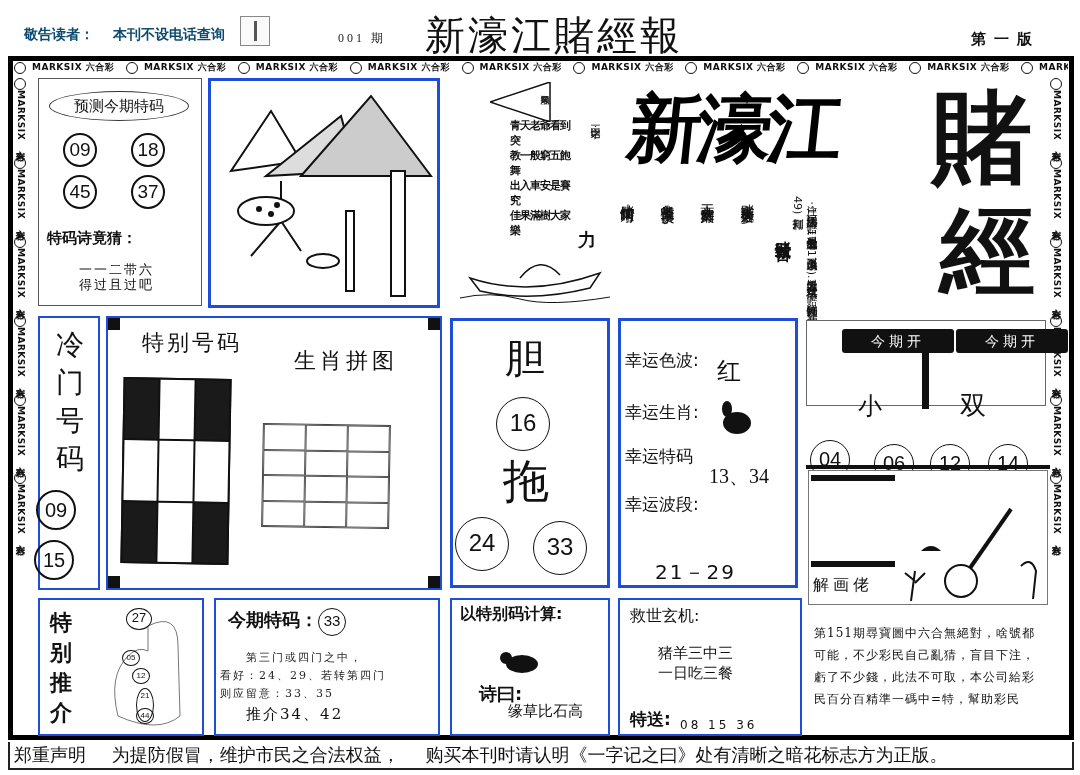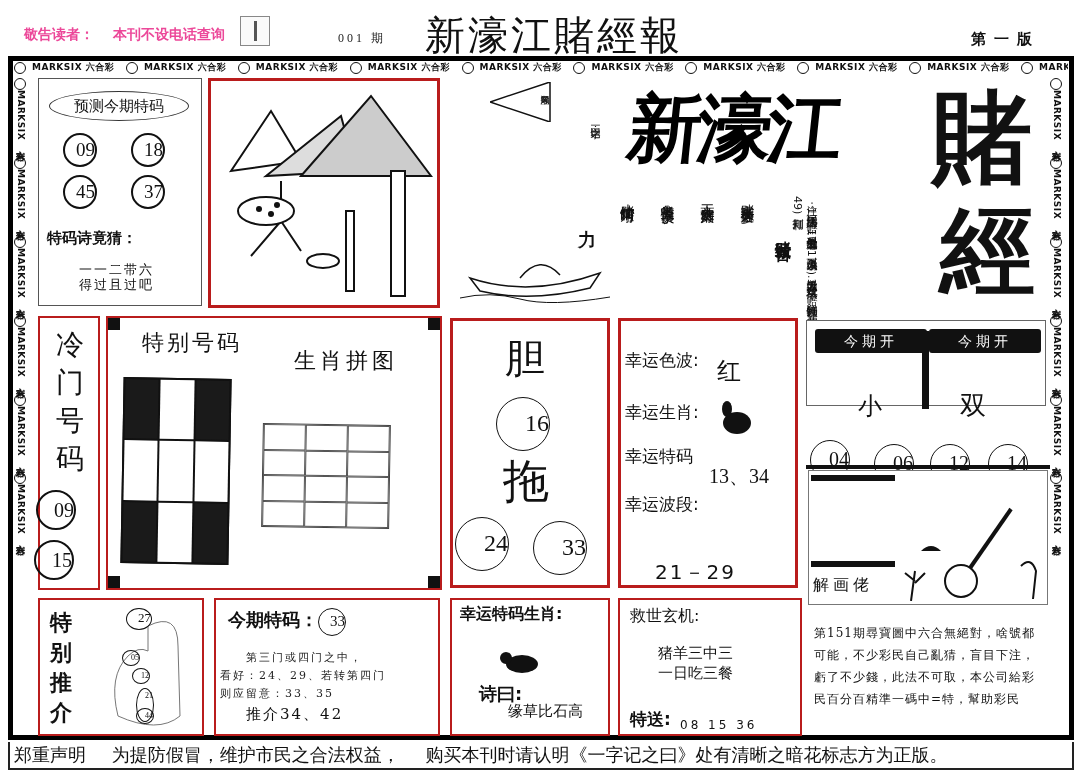--- a/index.html
+++ b/index.html
@@ -2,46 +2,46 @@
 <html><head>
 <meta charset="utf-8">
 <style>
   * { box-sizing: border-box; margin: 0; padding: 0; }
   html, body { width: 1080px; height: 775px; background: #ffffff; overflow: hidden; }
   body { font-family: "DejaVu Sans", sans-serif; color: #111; position: relative; }
 
   .abs { position: absolute; }
 
   
-  #notice { left: 24px; top: 26px; font-size: 14px; font-weight: bold; color: #ec4899; }
+  #notice { left: 24px; top: 26px; font-size: 14px; font-weight: bold; color: #0c4a6e; }
   #notice .lbl { margin-right: 14px; }
   #book-icon { left: 240px; top: 16px; width: 30px; height: 30px; border: 1px solid #888; background: #fafafa; }
   #book-icon::after { content:""; position:absolute; left:13px; top:4px; width:3px; height:20px; background:#555; }
   #issue-no { left: 338px; top: 30px; font-family: "Liberation Serif", serif; font-size: 12px; letter-spacing: 3px; color:#222; }
   #paper-title { left: 425px; top: 8px; font-family: "DejaVu Serif", serif; font-size: 40px; letter-spacing: 3px; color: #111; }
   #edition { right: 40px; top: 30px; font-size: 15px; font-weight: bold; letter-spacing: 8px; }
 
   
   #frame { left: 8px; top: 56px; width: 1066px; height: 684px; border: 5px solid #000; }
   .strip { position: absolute; font-size: 9px; font-weight: bold; color: #111; white-space: nowrap; overflow: hidden; letter-spacing: 0.5px; }
   #strip-top { left: 14px; top: 61px; width: 1054px; height: 16px; }
   #strip-top span { margin-right: 8px; }
   .flower { display:inline-block; width:12px; height:12px; border:1.5px solid #111; border-radius:50%; vertical-align:middle; margin-right:6px; }
   #strip-left, #strip-right { top: 78px; width: 18px; height: 660px; writing-mode: vertical-rl; }
   #strip-left { left: 14px; }
   #strip-right { left: 1050px; }
   #strip-left span, #strip-right span { margin-bottom: 8px; }
 
-  .box { position: absolute; border: 2px solid #b91c1c; background: #fff; }
+  .box { position: absolute; border: 2px solid #1d4ed8; background: #fff; }
   .thin { border-width: 1px; border-color: #555; }
 
   
   #p-predict { left: 38px; top: 78px; width: 164px; height: 228px; }
   #predict-title { position:absolute; left: 10px; top: 12px; width: 140px; height: 30px; border:1px solid #333; border-radius: 50%; text-align:center; line-height:28px; font-family:"DejaVu Serif", serif; font-size:15px; }
-  .circ { position:absolute; border:2px solid #111; border-radius:50%; text-align:right; font-family:Liberation Serif, serif; }
+  .circ { position:absolute; border:2px solid #111; border-radius:50%; text-align:center; font-family:Liberation Sans, sans-serif; }
   .c34 { width: 34px; height: 34px; line-height: 30px; font-size: 19px; }
   #poem-label { position:absolute; left: 8px; top: 150px; font-size: 15px; font-weight:bold; }
   #poem-l1 { position:absolute; left: 40px; top: 182px; font-family:"DejaVu Serif", serif; font-size: 13px; letter-spacing:2px; }
   #poem-l2 { position:absolute; left: 40px; top: 197px; font-family:"DejaVu Serif", serif; font-size: 13px; letter-spacing:2px; }
 
   
   #p-illus { left: 208px; top: 78px; width: 232px; height: 230px; border-width: 3px; }
 
   
   #p-boat { left: 450px; top: 78px; width: 165px; height: 230px; }
@@ -86,21 +86,21 @@
   #dan-char { position:absolute; left: 52px; top: 10px; font-size: 40px; }
   #tuo-char { position:absolute; left: 50px; top: 130px; font-size: 46px; }
   .c56 { width: 54px; height: 54px; line-height: 50px; font-size: 24px; border-width: 1.5px; }
 
   #p-lucky { left: 618px; top: 318px; width: 180px; height: 270px; border-width: 3px; }
   .lk-lbl { position:absolute; left: 4px; font-size: 17px; font-weight: 500; }
   .lk-val { position:absolute; font-family:"Liberation Serif", serif; font-size: 20px; }
   #rabbit { position:absolute; left: 96px; top: 80px; width: 38px; height: 36px; }
 
   #p-open { left: 806px; top: 320px; width: 240px; height: 86px; border-width: 1px; border-color:#666; }
-  .open-hdr { position:absolute; top: 8px; height: 24px; width: 112px; background:#111; color:#fff; text-align:center; line-height: 24px; font-size: 14px; letter-spacing: 4px; border-radius: 3px; }
+  .open-hdr { position:absolute; top: 8px; height: 24px; width: 112px; background:#111; color:#fff; text-align:center; line-height: 24px; font-size: 14px; letter-spacing: 4px; border-radius: 3px; margin-left: 27px; }
   #open-stem { position:absolute; left: 115px; top: 10px; width: 7px; height: 78px; background:#111; }
   #xiao { left: 858px; top: 390px; font-size: 24px; }
   #shuang { left: 960px; top: 388px; font-size: 26px; }
   .c30 { width: 40px; height: 40px; line-height: 36px; font-size: 20px; border-width: 1.5px; }
   #hline { left: 806px; top: 465px; width: 244px; height: 4px; background:#111; }
 
   #p-jie { left: 808px; top: 470px; width: 240px; height: 135px; border-width: 1px; border-color:#777; }
   #jie-book { position:absolute; left: 2px; top: 4px; width: 84px; height: 92px; border-top: 6px solid #111; border-bottom: 6px solid #111; }
   #jie-label { position:absolute; left: 4px; top: 104px; font-size: 16px; letter-spacing: 4px; }
 
@@ -203,20 +203,26 @@
     <rect x="135" y="130" width="8" height="80" fill="#fff" stroke="#111" stroke-width="2"></rect>
     <ellipse cx="112" cy="180" rx="16" ry="7" fill="#fff" stroke="#111" stroke-width="2"></ellipse>
   </svg>
 </div>
 
 <div id="p-boat" class="abs">
   <svg id="flag" viewBox="0 0 70 40">
     <polygon points="0,20 60,0 60,40" fill="#fff" stroke="#111" stroke-width="1.5"></polygon>
   </svg>
   <div id="flag-text">顺风寻宝</div>
+  <div id="block-text">
+    <div>青天老爺看到突</div>
+    <div>教一般窮五飽舞</div>
+    <div>出入車安是賽究</div>
+    <div>佳果滿樹大家樂</div>
+  </div>
   <div id="yizi">一字记之曰：</div>
   <div id="li-char">力</div>
   <svg class="abs" style="left:10px;top:175px" width="150" height="50" viewBox="0 0 150 50">
     <path d="M10,25 Q70,45 140,20 L130,35 Q70,50 20,38 Z" fill="#fff" stroke="#111" stroke-width="1.5"></path>
     <path d="M60,25 Q80,0 100,22" fill="none" stroke="#111" stroke-width="1.5"></path>
     <path d="M0,45 Q30,38 60,46 T150,44" fill="none" stroke="#111" stroke-width="1"></path>
   </svg>
 </div>
 
 <div id="logo-main">新濠江</div>
@@ -336,21 +342,21 @@
 <div id="p-today" class="box">
   <div id="today-title">今期特码：</div>
   <div id="today-circ" class="circ">33</div>
   <div class="hand-txt" style="left:30px;top:50px">第三门或四门之中，</div>
   <div class="hand-txt" style="left:4px;top:68px">看好：24、29、若转第四门</div>
   <div class="hand-txt" style="left:4px;top:86px">则应留意：33、35</div>
   <div id="today-rec">推介34、42</div>
 </div>
 
 <div id="p-zodiac" class="box">
-  <div id="zodiac-title">幸运特码生肖:</div>
+  <div id="zodiac-title">以特别码计算:</div>
   <svg id="ox" viewBox="0 0 44 30">
     <ellipse cx="24" cy="16" rx="16" ry="9" fill="#111"></ellipse>
       <circle cx="8" cy="10" r="6" fill="#111"></circle>
   </svg>
   <div id="zodiac-poem-lbl">诗曰:</div>
   <div id="zodiac-poem">缘草比石高</div>
 </div>
 
 <div id="p-save" class="box">
   <div id="save-title">救世玄机:</div>

